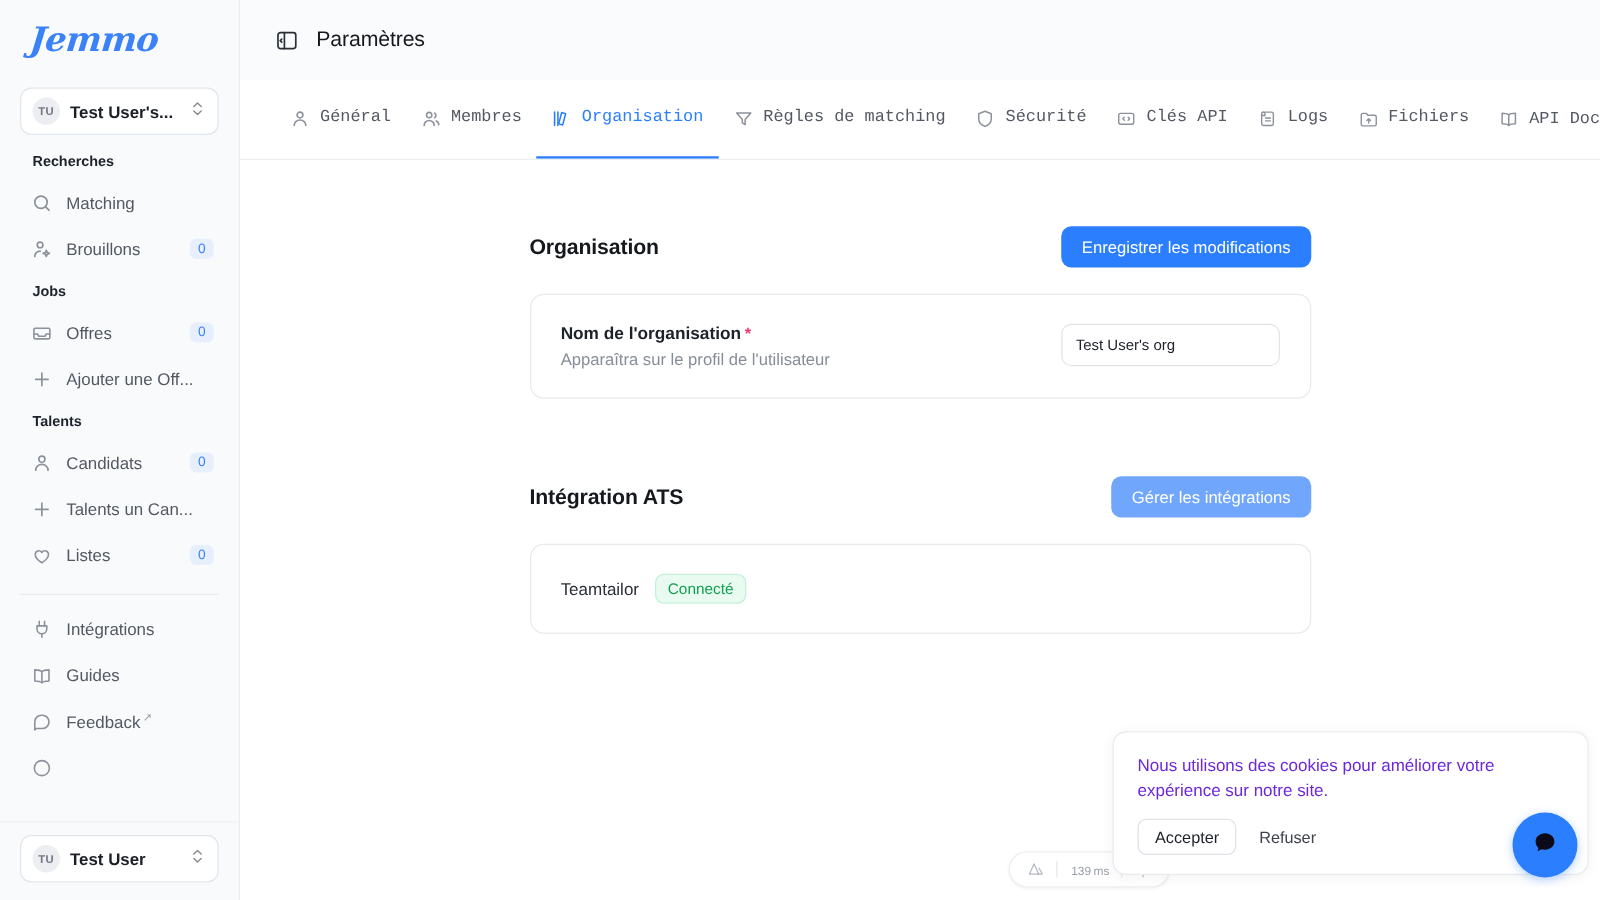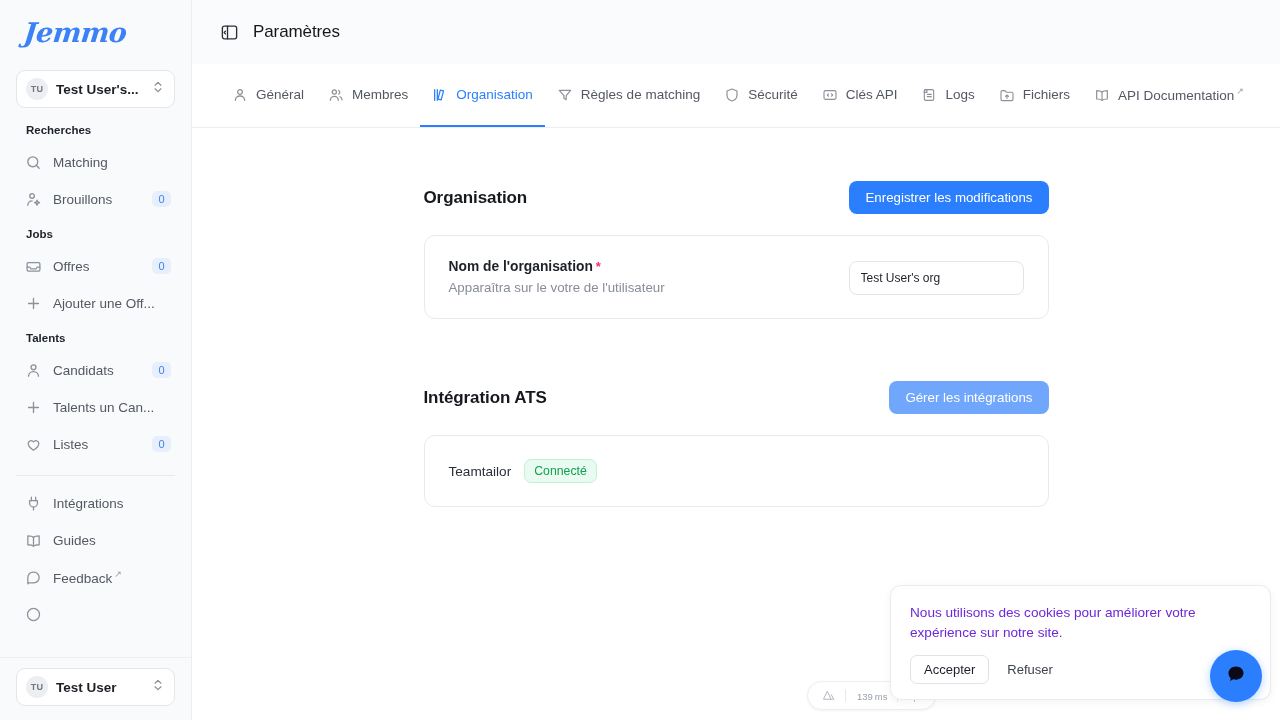--- a/index.html
+++ b/index.html
@@ -112,20 +112,21 @@
     border-bottom: 1px solid #eceef1;
     background: #ffffff;
     overflow: hidden;
   }
   .tab {
     display: flex; align-items: center; gap: 8px;
     padding: 0 12px; cursor: pointer;
     color: #535862; font-size: 13.5px;
     position: relative; white-space: nowrap;
     border-bottom: 2px solid transparent;
+    font-family: Liberation Mono, monospace;
   }
   .tab .tab-icon { width: 16px; height: 16px; flex: 0 0 16px; color: #8c919b; display:flex; }
   .tab .tab-icon svg { width:16px; height:16px; display:block; }
   .tab.active { color: #2b7fff; border-bottom-color: #2b7fff; font-weight: 500; }
   .tab.active .tab-icon { color: #2b7fff; }
 
   .content { flex: 1; overflow: hidden; position: relative; }
   .content-inner { width: 625px; margin: 0 auto; padding-top: 53px; padding-left: 0; }
 
   .section-head {
@@ -136,21 +137,21 @@
   .btn-primary {
     background: #2b7fff; color: #fff; border: none;
     border-radius: 8px; padding: 0 16px; height: 33px;
     font-size: 13.3px; font-family: inherit; cursor: pointer;
   }
   .btn-primary.soft { background: #70a6fb; }
 
   .card {
     border: 1px solid #e8eaee; border-radius: 11px;
     background: #fff; padding: 23px 24px;
-    display: flex; align-items: flex-end; justify-content: space-between;
+    display: flex; align-items: flex-start; justify-content: space-between;
     gap: 20px;
   }
   .field-label { font-size: 13.8px; font-weight: 600; color: #1d2129; margin-bottom: 6px; }
   .req { color: #f0306b; margin-left: 3px; font-size: 13px; }
   .field-help { font-size: 13.3px; color: #878d98; }
   .text-input {
     width: 175px; height: 34px;
     border: 1px solid #e1e4e9; border-radius: 8px;
     padding: 0 11px; font-size: 12px; color: #1d2129;
     font-family: inherit; background: #fff; outline: none;
@@ -456,21 +457,21 @@
         <div class="section-head">
           <h2 class="section-title">Organisation</h2>
           <button class="btn-primary">Enregistrer les modifications</button>
         </div>
 
         <div class="card">
           <div>
             <div class="field-label">
               <span>Nom de l'organisation</span><span class="req">*</span>
             </div>
-            <div class="field-help">Apparaîtra sur le votre de l'utilisateur</div>
+            <div class="field-help">Apparaîtra sur le profil de l'utilisateur</div>
           </div>
           <input class="text-input" type="text" value="Test User's org" style="">
         </div>
 
         <div class="section-gap"></div>
 
         <div class="section-head">
           <h2 class="section-title">Intégration ATS</h2>
           <button class="btn-primary soft">Gérer les intégrations</button>
         </div>

